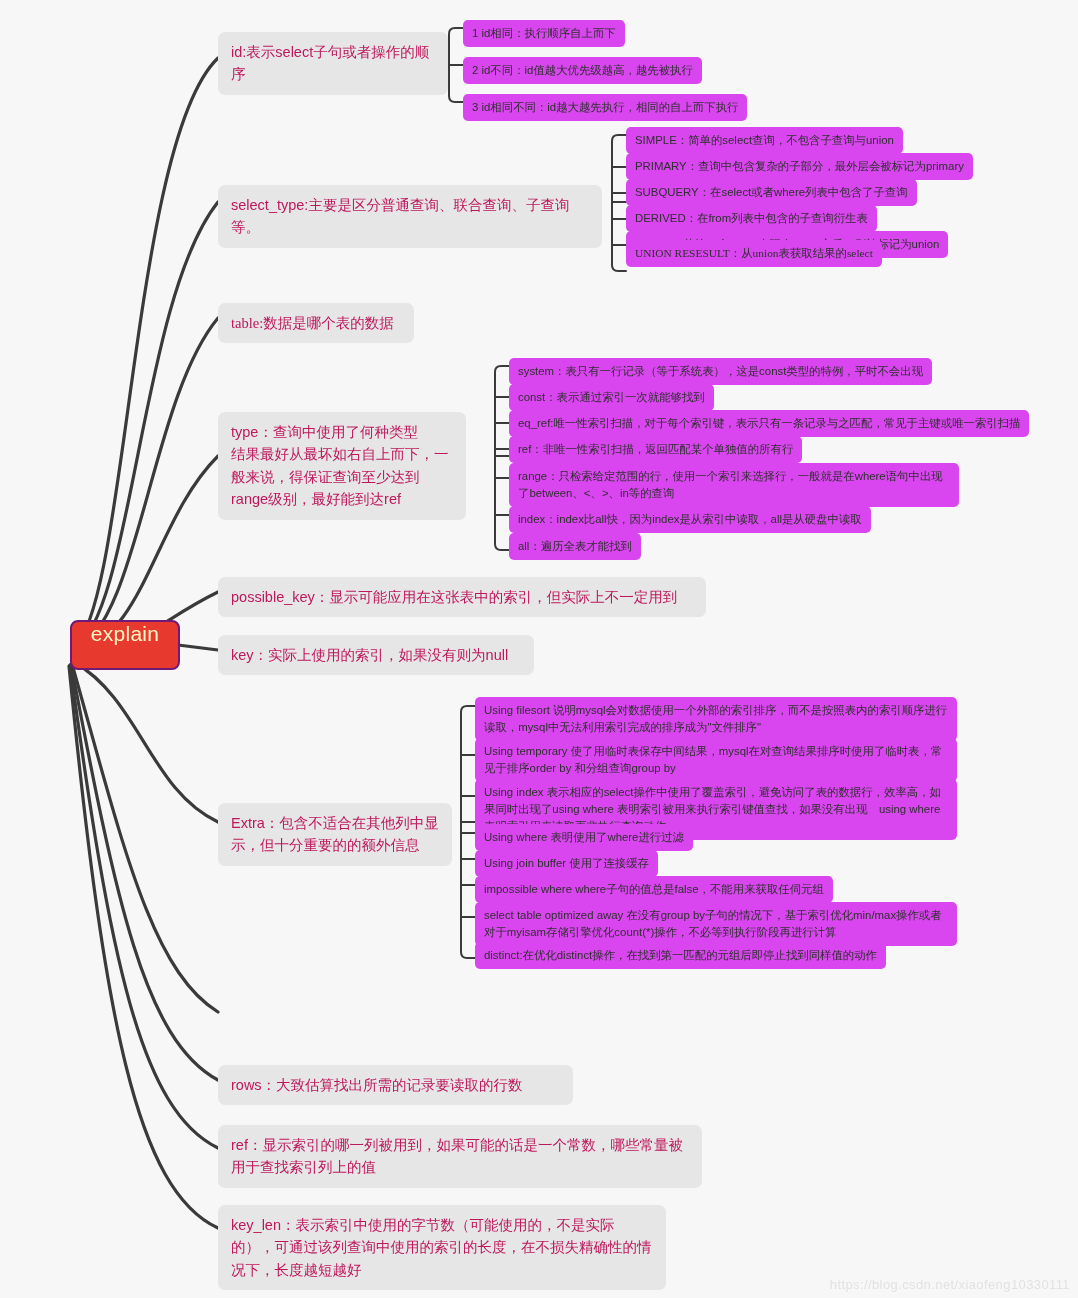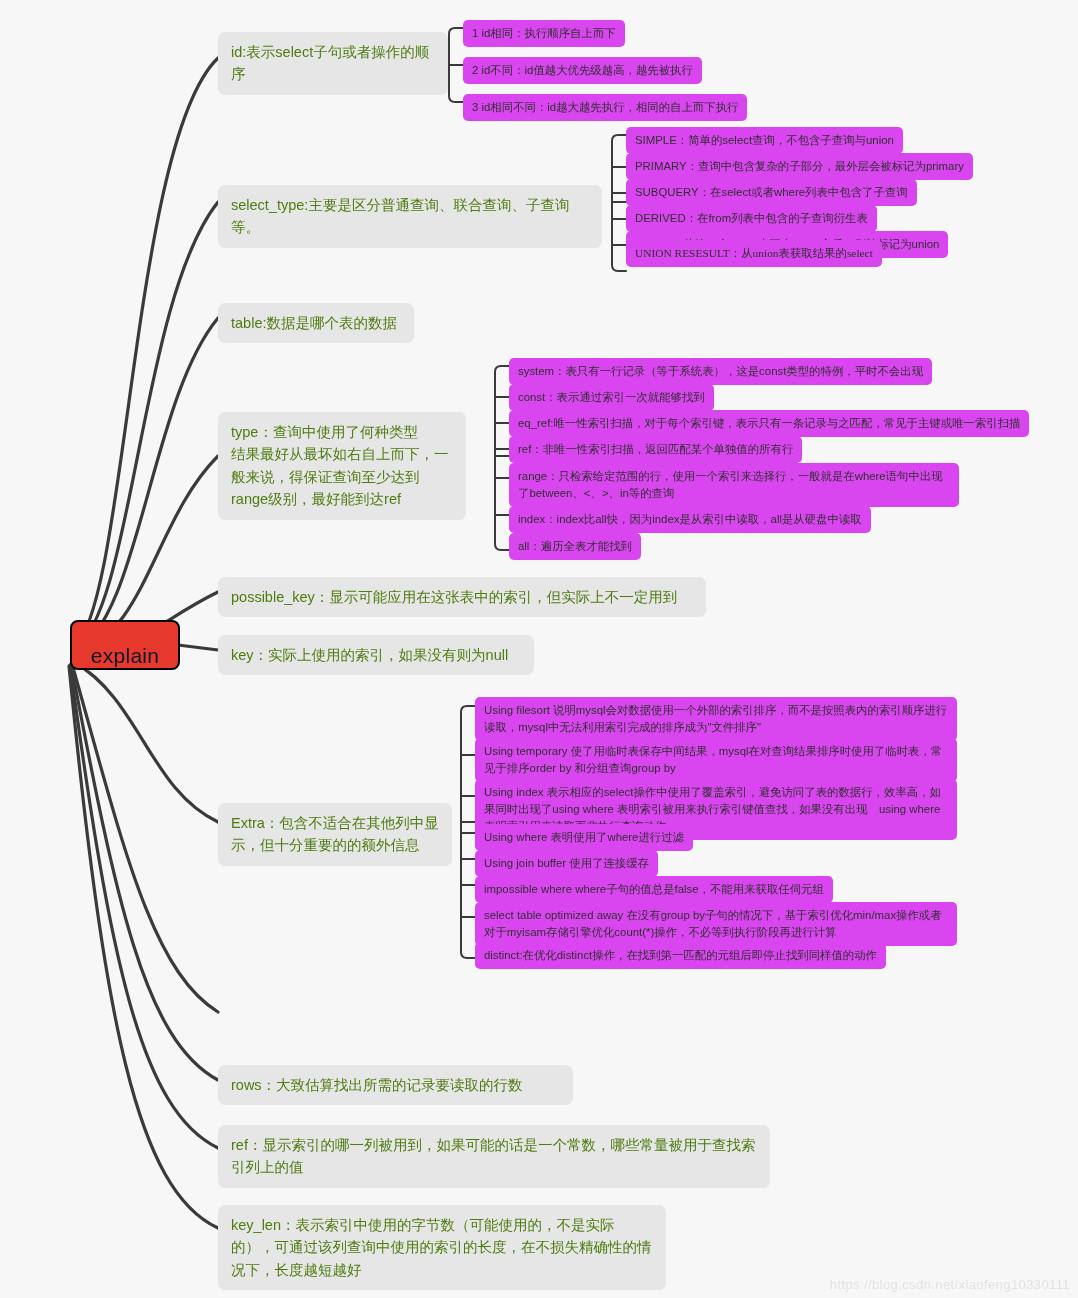--- a/index.html
+++ b/index.html
@@ -22,40 +22,40 @@
     position: absolute;
     left: 0; top: 0;
     width: 1078px; height: 1298px;
     pointer-events: none;
   }
 
   
   .root-node {
     position: absolute;
     background: #e8392e;
-    color: #0f172a;
-    border: 2px solid #000000;
+    color: #fef9c3;
+    border: 2px solid #701a75;
     border-radius: 8px;
     display: flex;
-    align-items: flex-end;
+    align-items: flex-start;
     justify-content: center;
     font-size: 21px;
     letter-spacing: .3px;
     z-index: 5;
   }
 
   
   .l1 {
     position: absolute;
     background: #e6e6e6;
     border-radius: 7px;
     padding: 9px 13px;
     font-size: 14.5px;
     line-height: 1.55;
-    color: #4d7c0f;
+    color: #be185d;
     z-index: 4;
   }
 
   
   .l2 {
     position: absolute;
     background: #d946ef;
     border-radius: 5px;
     padding: 5px 9px;
     font-size: 11.4px;
@@ -161,21 +161,21 @@
   <div class="l2 nowrap" style="left:626px; top:205px;">
     <span>DERIVED：在from列表中包含的子查询衍生表</span>
   </div>
   <div class="l2 nowrap" style="left:626px; top:231px;">
     <span>UNION：若第二个select出现在union之后，则被标记为union</span>
   </div>
   <div class="l2 nowrap" style="left:626px; top:240px;font-family:Liberation Serif, serif;">
     <span>UNION RESESULT：从union表获取结果的select</span>
   </div>
 
-  <div class="l1" style="left:218px; top:303px; width:196px;">
+  <div class="l1" style="left:218px; top:303px; width:196px;font-family:Liberation Serif, serif;">
     <span>table:数据是哪个表的数据</span>
   </div>
 
   <div class="l1" style="left:218px; top:412px; width:248px;">
     <span style="white-space:pre-line; display:block;">type：查询中使用了何种类型
 结果最好从最坏如右自上而下，一般来说，得保证查询至少达到range级别，最好能到达ref</span>
   </div>
   <div class="l2 nowrap" style="left:509px; top:358px;">
     <span>system：表只有一行记录（等于系统表），这是const类型的特例，平时不会出现</span>
   </div>
@@ -232,21 +232,21 @@
   </div>
   <div class="l2 nowrap" style="left:475px; top:942px;">
     <span>distinct:在优化distinct操作，在找到第一匹配的元组后即停止找到同样值的动作</span>
   </div>
 
 
   <div class="l1" style="left:218px; top:1065px; width:355px;">
     <span>rows：大致估算找出所需的记录要读取的行数</span>
   </div>
 
-  <div class="l1" style="left:218px; top:1125px; width:552px;">
+  <div class="l1" style="left:218px; top:1125px; width:484px;">
     <span>ref：显示索引的哪一列被用到，如果可能的话是一个常数，哪些常量被用于查找索引列上的值</span>
   </div>
 
   <div class="l1" style="left:218px; top:1205px; width:448px;">
     <span>key_len：表示索引中使用的字节数（可能使用的，不是实际的），可通过该列查询中使用的索引的长度，在不损失精确性的情况下，长度越短越好</span>
   </div>
 
   <div class="watermark">https://blog.csdn.net/xiaofeng10330111</div>
 </div>
 

